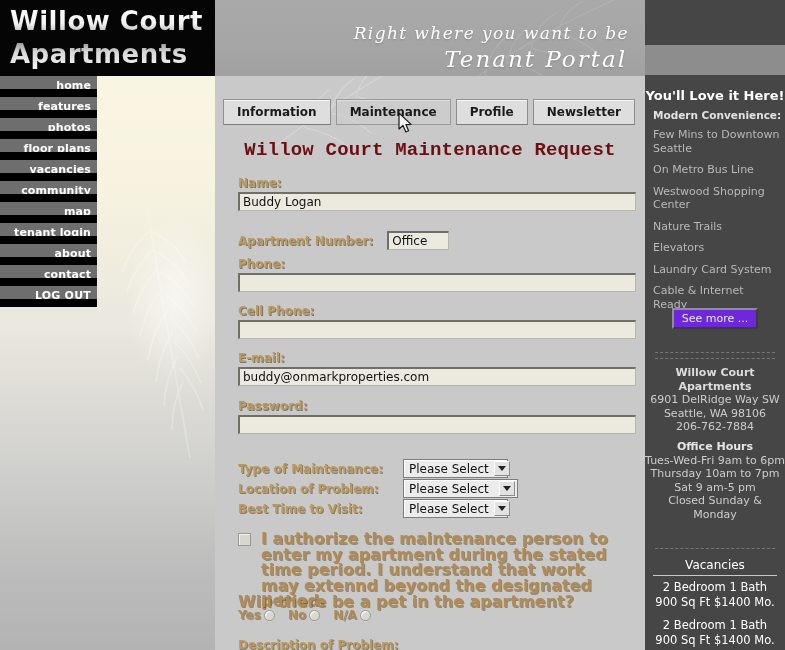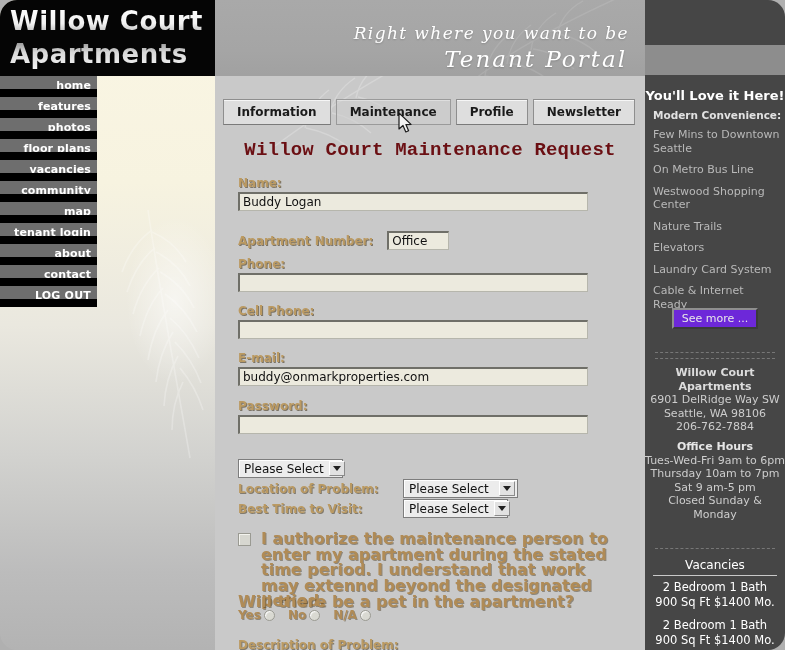--- a/index.html
+++ b/index.html
@@ -7,21 +7,21 @@
   body {
     width: 785px;
     height: 650px;
     overflow: hidden;
     background: #b0b0b0;
     font-family: "DejaVu Sans", sans-serif;
     font-size: 12px;
     position: relative;
   }
 
-  #page { position: relative; width: 785px; height: 650px; overflow: hidden; border-radius: 17px; }
+  #page { position: relative; width: 785px; height: 650px; overflow: hidden; }
 
   
   #left-col {
     position: absolute; left: 0; top: 0;
     width: 215px; height: 650px;
     background:
       radial-gradient(ellipse 70px 120px at 175px 300px, rgba(255,255,255,.55), rgba(255,255,255,0) 70%),
       linear-gradient(to bottom, #faf6e4 0%, #f7f3e0 28%, #eae8df 50%, #d2d2cf 70%, #bcbcbc 88%, #b3b3b3 100%);
     overflow: hidden;
   }
@@ -158,21 +158,21 @@
   #form { position: absolute; left: 0; top: 100px; width: 430px; }
   .fld-label {
     font-family: "DejaVu Sans", sans-serif;
     font-weight: bold;
     font-size: 12px;
     color: #bb9a62;
     text-shadow: 1px 1px 0 rgba(60,45,20,.55);
     margin-bottom: 2px;
   }
   .txt {
-    width: 350px;
+    width: 398px;
     height: 19px;
     background: #eceade;
     border: 1px solid #b6b6ac;
     border-top: 2px solid #6f6f68;
     border-left: 2px solid #6f6f68;
     font-family: "DejaVu Sans", sans-serif;
     font-size: 12px;
     color: #111;
     padding: 0 3px;
     outline: none;
@@ -473,20 +473,21 @@
           <input class="txt" type="text" value="buddy@onmarkproperties.com" style="">
         </div>
 
         <div class="row" style="top:223px;">
           <div class="fld-label">Password:</div>
           <input class="txt" type="text" value="" style="">
         </div>
 
         <div id="selects">
             <div class="sel-row" style="left: 23px; top: 283px;">
+              <div class="sel-label">Type of Maintenance:</div>
               <div class="sel" style="width: 105px;">
                 <span class="sel-text">Please Select</span>
                 <span class="arrow">
                   <i></i>
                 </span>
               </div>
             </div>
             <div class="sel-row" style="left: 23px; top: 303px;">
               <div class="sel-label">Location of Problem:</div>
               <div class="sel" style="width: 115px;">

